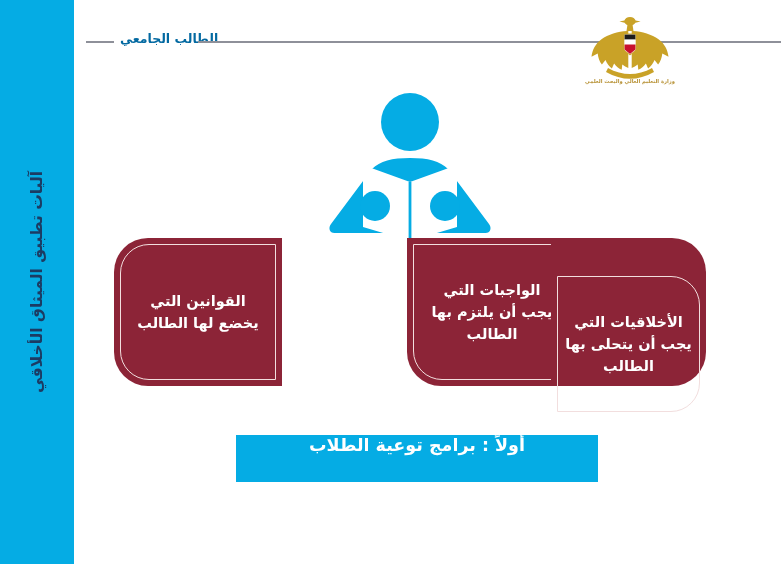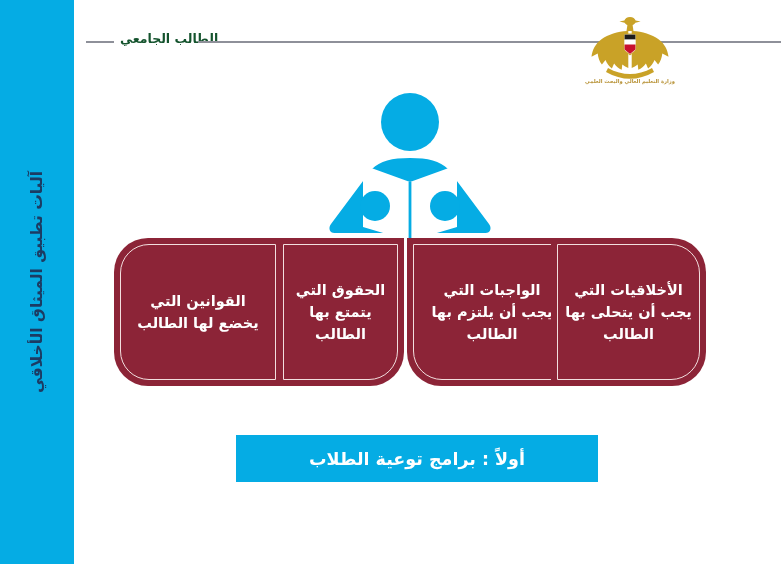--- a/index.html
+++ b/index.html
@@ -57,21 +57,21 @@
     left: 12px;
     top: 41px;
     width: 28px;
     height: 2px;
     background: #8e9099;
   }
   .header-title {
     position: absolute;
     left: 46px;
     top: 31px;
-    color: #14532d;
+    color: #0369a1;
     font-size: 12.5px;
     font-weight: bold;
     direction: rtl;
     white-space: nowrap;
   }
   .header-rule-right {
     position: absolute;
     left: 124px;
     top: 41px;
     right: 0px;
@@ -149,32 +149,31 @@
   .box-1 { left: 8px;   width: 168px; border-radius: 34px 0 0 34px; }
   .box-1 .box-inner { border-radius: 29px 0 0 29px; }
 
   .box-2 { left: 171px; width: 127px; border-radius: 0 0 34px 0; }
   .box-2 .box-inner { border-radius: 0 0 29px 0; }
 
   .box-3 { left: 301px; width: 170px; border-radius: 0 0 0 34px; }
   .box-3 .box-inner { border-radius: 0 0 0 29px; }
 
   .box-4 { left: 445px; width: 155px; border-radius: 0 34px 34px 0; }
-  .box-4 .box-inner { border-radius: 0 29px 29px 0; }
+  .box-4 .box-inner { border-radius: 0 29px 29px 0; margin-top: 32px; }
 
   
   .banner {
     position: absolute;
     left: 236px;
     top: 435px;
     width: 362px;
     height: 47px;
     background: #05ace4;
     display: flex;
-    align-items: center;
     justify-content: center;
   }
   .banner-text {
     color: #ffffff;
     font-size: 17.5px;
     font-weight: bold;
     direction: rtl;
     white-space: nowrap;
     letter-spacing: 0.4px;
   }
@@ -234,25 +233,20 @@
       <circle cx="48" cy="120" r="15" fill="#05ace4"></circle>
 
       <circle cx="118" cy="120" r="15" fill="#05ace4"></circle>
     </svg>
   </div>
 
   <div class="boxes">
     <div class="box box-1">
       <div class="box-inner">
         <div class="box-text">القوانين التي<br>يخضع لها الطالب</div>
-      </div>
-    </div>
-    <div class="box box-2">
-      <div class="box-inner">
-        <div class="box-text">الحقوق التي<br>يتمتع بها الطالب</div>
       </div>
     </div>
     <div class="box box-3">
       <div class="box-inner">
         <div class="box-text">الواجبات التي<br>يجب أن يلتزم بها<br>الطالب</div>
       </div>
     </div>
     <div class="box box-4">
       <div class="box-inner">
         <div class="box-text">الأخلاقيات التي<br>يجب أن يتحلى بها<br>الطالب</div>

